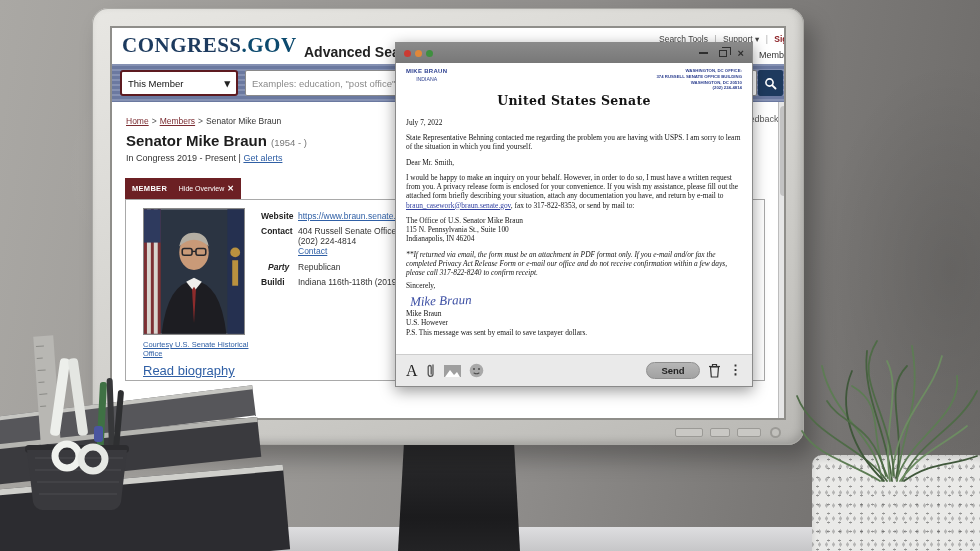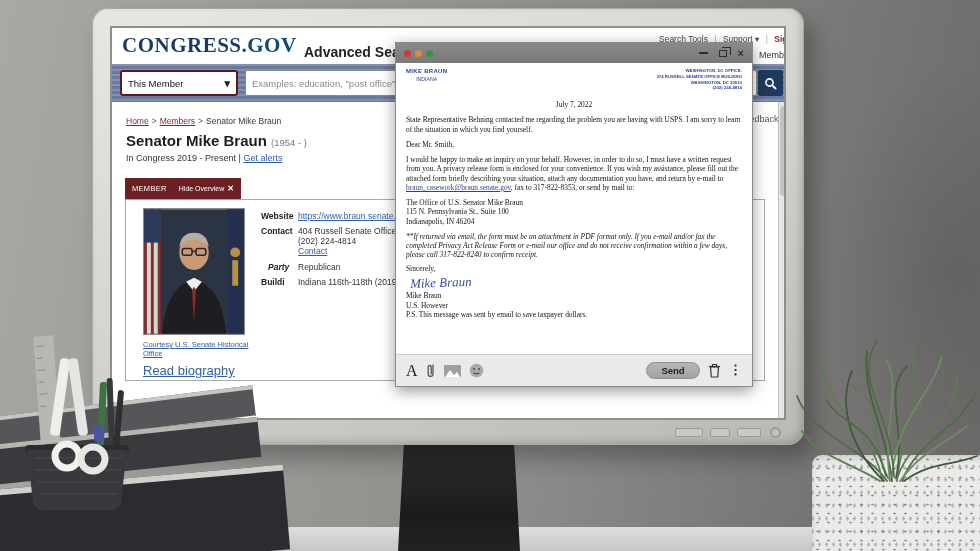--- a/index.html
+++ b/index.html
@@ -51,21 +51,21 @@
   .breadcrumb{position:absolute;left:14px;top:88px;font-size:8.5px;color:#333;}
   .breadcrumb a{color:#7a2b30;text-decoration:underline;}
   .bc-sep{margin:0 3px;color:#555;}
   .member-title{position:absolute;left:14px;top:104px;font-size:15px;font-weight:bold;color:#1d1d1d;}
   .member-title .years{font-size:9.5px;font-weight:normal;color:#777;}
   .tenure{position:absolute;left:14px;top:125px;font-size:9px;color:#333;}
   .tenure a{color:#2f5fa5;text-decoration:underline;}
 
   .member-tab{position:absolute;left:13px;top:150px;width:116px;height:21px;background:#6c2024;color:#fff;
     display:flex;align-items:center;padding:0 7px;font-size:7.5px;}
-  .member-tab .tabname{font-weight:normal;letter-spacing:.3px;}
+  .member-tab .tabname{font-weight:bold;letter-spacing:.3px;}
   .member-tab .hide{margin-left:auto;font-size:7px;}
   .member-tab .x{font-weight:bold;margin-left:3px;font-size:8px;}
 
   .panel{position:absolute;left:13px;top:171px;width:640px;height:182px;background:#fff;border:1px solid #a9a9a9;}
   .photo{position:absolute;left:17px;top:8px;width:102px;height:127px;border:1px solid #888;}
   .caption{position:absolute;left:17px;top:140px;width:118px;font-size:7.5px;line-height:1.25;}
   .caption a{color:#2f5fa5;text-decoration:underline;}
   .readbio{position:absolute;left:17px;top:163px;font-size:13px;}
   .readbio a{color:#2f5fa5;text-decoration:underline;}
   .drow{position:absolute;font-size:8.5px;white-space:nowrap;color:#333;}
@@ -90,21 +90,21 @@
 
   .letter-body{position:absolute;left:0;top:20px;width:356px;height:292px;overflow:hidden;
     font-family:"Liberation Serif",serif;font-size:7.4px;line-height:1.25;color:#141414;padding:5px 10px 0;}
   .lh-row{display:flex;justify-content:space-between;align-items:flex-start;}
   .lh-left{color:#2c3f8f;font-family:"Liberation Sans",sans-serif;text-align:center;}
   .lh-name{font-size:6px;font-weight:bold;letter-spacing:.3px;}
   .lh-state{font-size:5.2px;}
   .lh-right{color:#2c3f8f;font-family:"Liberation Sans",sans-serif;font-size:4.3px;font-weight:bold;text-align:right;line-height:1.35;}
   .letterhead{text-align:center;font-size:12.5px;font-weight:bold;margin-top:2px;letter-spacing:.3px;
     font-family:"DejaVu Serif","Liberation Serif",serif;}
-  .ldate{text-align:center;margin-top:9px;}
+  .ldate{margin-top:9px;}
   .lp{margin-top:6px;}
   .lp a{color:#2f3fa0;text-decoration:underline;}
   .addr{margin-top:6px;}
   .italic{font-style:italic;}
   .signature{font-family:"Liberation Serif",serif;font-style:italic;font-size:13px;color:#3b4ea3;
     display:inline-block;transform:rotate(-2deg);margin:2px 0 0 4px;}
   .closelines div{line-height:1.3;}
 
   .letter-toolbar{position:absolute;left:0;bottom:0;width:356px;height:32px;background:#eaeaea;
     border-top:1px solid #cdcdcd;display:flex;align-items:center;padding:0 10px;gap:8px;}
@@ -305,20 +305,21 @@
               <div class="lh-name">MIKE BRAUN</div>
               <div class="lh-state">INDIANA</div>
             </div>
             <div class="lh-right">
               <div>WASHINGTON, DC OFFICE:</div>
               <div>374 RUSSELL SENATE OFFICE BUILDING</div>
               <div>WASHINGTON, DC 20510</div>
               <div>(202) 224-4814</div>
             </div>
           </div>
+          <div class="letterhead">United States Senate</div>
           <div class="ldate">July 7, 2022</div>
           <div class="lp">State Representative Behning contacted me regarding the problem you are having with USPS. I am sorry to learn of the situation in which you find yourself.</div>
           <div class="lp">Dear Mr. Smith,</div>
           <div class="lp"><span>I would be happy to make an inquiry on your behalf. However, in order to do so, I must have a written request from you. A privacy release form is enclosed for your convenience. If you wish my assistance, please fill out the attached form briefly describing your situation, attach any documentation you have, and return by e-mail to </span><a href="#">braun_casework@braun.senate.gov</a><span>, fax to 317-822-8353, or send by mail to:</span></div>
           <div class="addr">
             <div>The Office of U.S. Senator Mike Braun</div>
             <div>115 N. Pennsylvania St., Suite 100</div>
             <div>Indianapolis, IN 46204</div>
           </div>
           <div class="lp italic">**If returned via email, the form must be an attachment in PDF format only. If you e-mail and/or fax the completed Privacy Act Release Form or e-mail our office and do not receive confirmation within a few days, please call 317-822-8240 to confirm receipt.</div>

